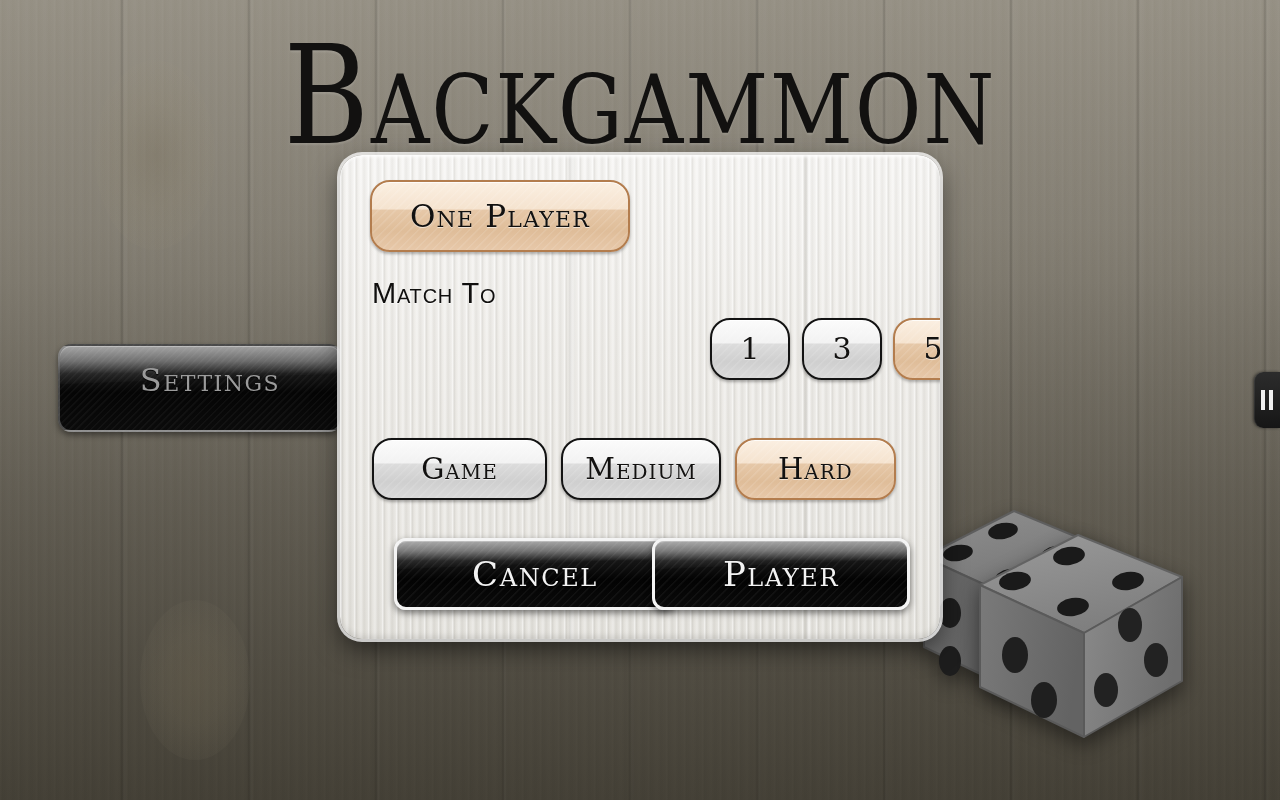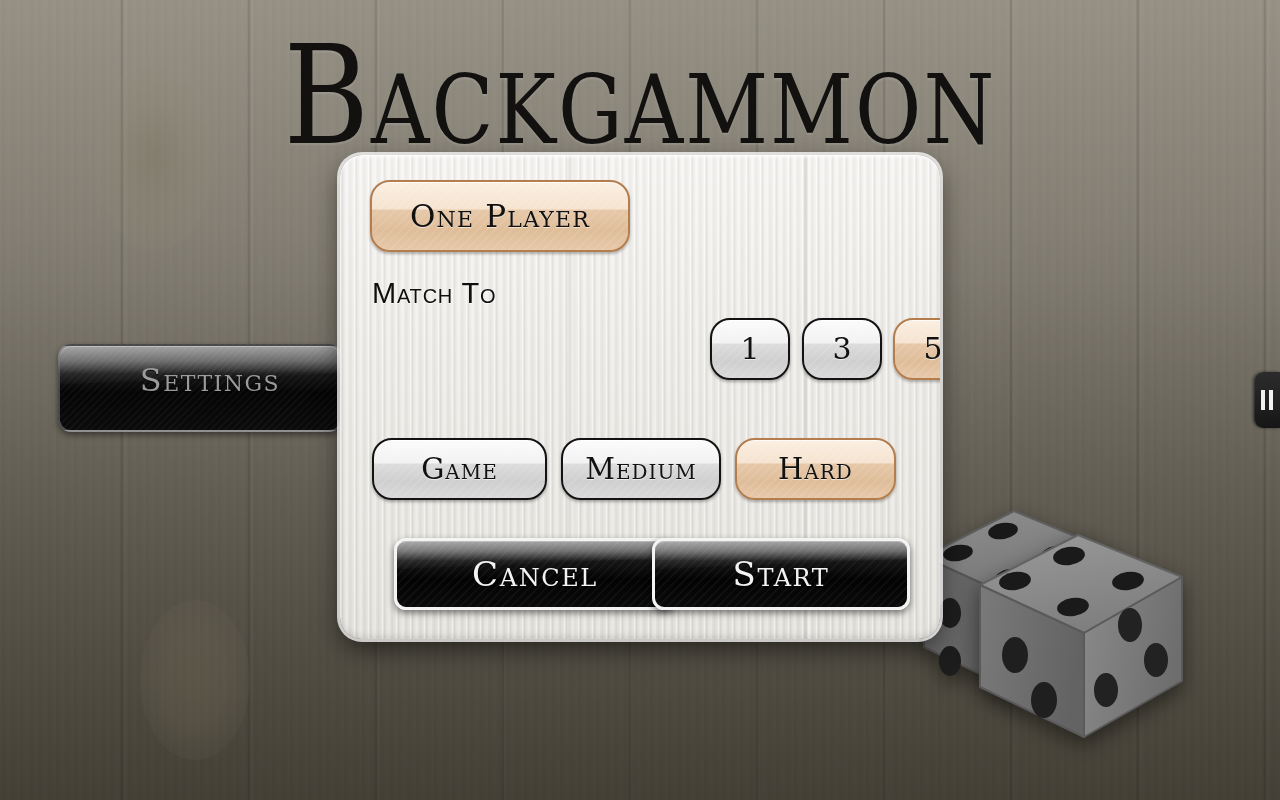--- a/index.html
+++ b/index.html
@@ -457,19 +457,19 @@
         <span class="lite-label">Medium</span>
       </div>
       <div class="lite-btn level-btn selected" id="btn-hard">
         <span class="lite-label">Hard</span>
       </div>
 
       <div class="dark-btn" id="btn-cancel">
         <span class="dark-label">Cancel</span>
       </div>
       <div class="dark-btn" id="btn-start">
-        <span class="dark-label">Start</span>
+        <span class="dark-label">Player</span>
       </div>
 
     </div>
   </div>
 
 </div>
 
 </body></html>

